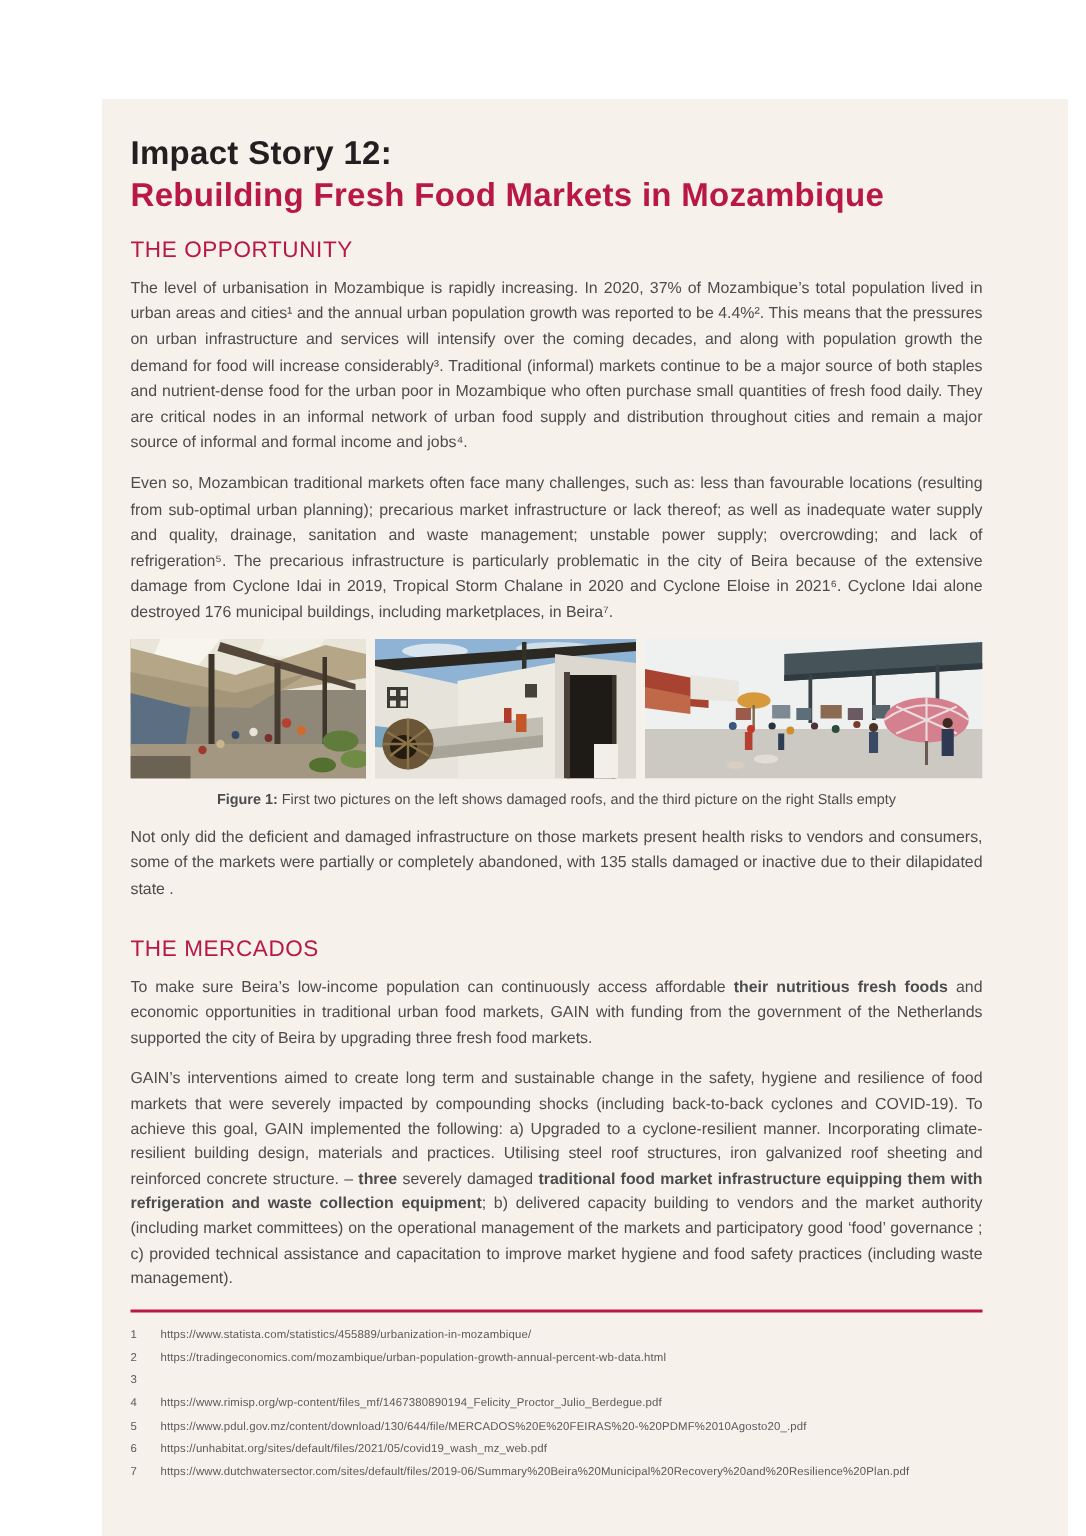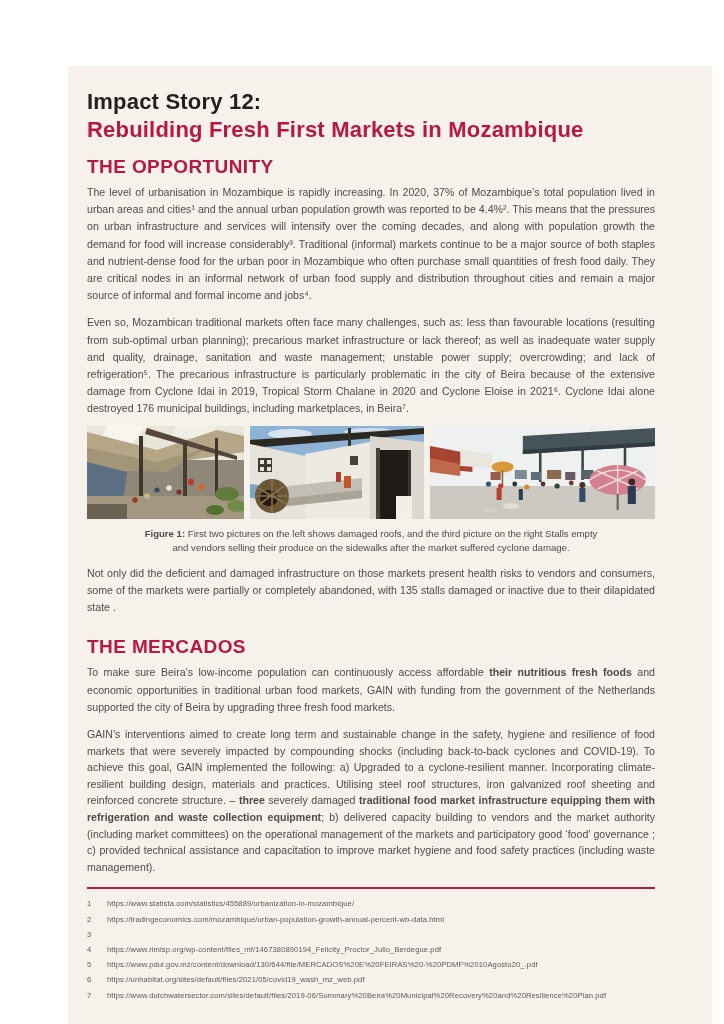--- a/index.html
+++ b/index.html
@@ -6,21 +6,21 @@
   * { box-sizing:border-box; }
   html,body { margin:0; padding:0; }
   body { width:724px; height:1024px; background:#ffffff; font-family:"Liberation Sans", sans-serif; }
   #page { position:relative; width:724px; height:1024px; background:#ffffff; overflow:hidden; }
   .panel { position:absolute; left:68px; top:66px; width:644px; height:958px; background:var(--panel); }
   .content { padding:22px 57px 0 19px; width:644px; }
 
   .title { font-size:22px; font-weight:bold; color:var(--ink); line-height:28px; letter-spacing:0.2px; }
   .title .line2 { color:var(--accent); display:block; }
 
-  h2.section { font-size:19px; font-weight:bold; color:var(--accent); letter-spacing:0.4px; margin:14px 0 8px 0; line-height:18px; }
+  h2.section { font-size:15px; font-weight:normal; color:var(--accent); letter-spacing:0.4px; margin:14px 0 8px 0; line-height:18px; }
   h2.section.solution { margin-top:22px; }
 
   p.body { font-size:10.6px; line-height:17.2px; color:var(--body); text-align:justify; margin:0 0 10px 0; }
   p.body.tight { line-height:16.6px; }
 
   .photos { display:flex; gap:6px; margin:0 0 8px 0; }
   .photos svg { display:block; height:93px; }
   .ph1 { width:157px; } .ph2 { width:174px; } .ph3 { width:225px; }
 
   .caption { font-size:9.6px; line-height:14.6px; color:var(--body); margin:0 0 9px 0; text-align:center; }
@@ -34,21 +34,21 @@
 </style>
 </head>
 <body>
 
 <div id="page">
   <div class="panel">
     <div class="content">
 
       <div class="title">
         <span>Impact Story 12:</span>
-        <span class="line2">Rebuilding Fresh First Markets in Mozambique</span>
+        <span class="line2">Rebuilding Fresh Food Markets in Mozambique</span>
       </div>
 
       <h2 class="section">THE OPPORTUNITY</h2>
 
       <p class="body">The level of urbanisation in Mozambique is rapidly increasing. In 2020, 37% of Mozambique’s total population lived in urban areas and cities¹ and the annual urban population growth was reported to be 4.4%². This means that the pressures on urban infrastructure and services will intensify over the coming decades, and along with population growth the demand for food will increase considerably³. Traditional (informal) markets continue to be a major source of both staples and nutrient-dense food for the urban poor in Mozambique who often purchase small quantities of fresh food daily. They are critical nodes in an informal network of urban food supply and distribution throughout cities and remain a major source of informal and formal income and jobs⁴.</p>
       <p class="body" style="margin-bottom:8px">Even so, Mozambican traditional markets often face many challenges, such as: less than favourable locations (resulting from sub-optimal urban planning); precarious market infrastructure or lack thereof; as well as inadequate water supply and quality, drainage, sanitation and waste management; unstable power supply; overcrowding; and lack of refrigeration⁵. The precarious infrastructure is particularly problematic in the city of Beira because of the extensive damage from Cyclone Idai in 2019, Tropical Storm Chalane in 2020 and Cyclone Eloise in 2021⁶. Cyclone Idai alone destroyed 176 municipal buildings, including marketplaces, in Beira⁷.</p>
 
       <div class="photos">
 
         <svg class="ph1" viewBox="0 0 157 93" preserveAspectRatio="none">
@@ -142,21 +142,21 @@
           <ellipse cx="186" cy="54" rx="28" ry="15" fill="#d4808f"></ellipse>
           <path d="M158,54 Q186,34 214,54 M186,39 L186,69 M166,45 L206,63 M206,45 L166,63" stroke="#eddbde" stroke-width="1.4" fill="none"></path>
           <rect x="185" y="68" width="2" height="16" fill="#6b5a50"></rect>
           <rect x="196" y="60" width="8" height="18" fill="#2d3a52"></rect>
           <circle cx="200" cy="56" r="3.4" fill="#3d2b22"></circle>
           <rect x="148" y="62" width="6" height="14" fill="#384a66"></rect>
           <circle cx="151" cy="59" r="3" fill="#4a3327"></circle>
         </svg>
       </div>
 
-      <p class="caption"><span class="fig-label" style="font-weight: bold;">Figure 1:</span><span> First two pictures on the left shows damaged roofs, and the third picture on the right Stalls empty</span><br><span>and vendors selling their produce on the sidewalks after the market suffered cyclone damage.</span></p>
+      <p class="caption"><span class="fig-label" style="font-weight: bold;">Figure 1:</span><span> First two pictures on the left shows damaged roofs, and the third picture on the right Stalls empty</span><br></p>
 
       <p class="body" style="margin-bottom:0">Not only did the deficient and damaged infrastructure on those markets present health risks to vendors and consumers, some of the markets were partially or completely abandoned, with 135 stalls damaged or inactive due to their dilapidated state .</p>
 
       <h2 class="section solution">THE MERCADOS</h2>
 
       <p class="body"><span>To make sure Beira’s low-income population can continuously access affordable </span><span style="font-weight: bold;">their nutritious fresh foods</span><span> and economic opportunities in traditional urban food markets, GAIN with funding from the government of the Netherlands supported the city of Beira by upgrading three fresh food markets.</span></p>
       <p class="body tight" style="margin-bottom:0"><span>GAIN’s interventions aimed to create long term and sustainable change in the safety, hygiene and resilience of food markets that were severely impacted by compounding shocks (including back-to-back cyclones and COVID-19). To achieve this goal, GAIN implemented the following: a) Upgraded to a cyclone-resilient manner. Incorporating climate-resilient building design, materials and practices. Utilising steel roof structures, iron galvanized roof sheeting and reinforced concrete structure. – </span><span style="font-weight: bold;">three</span><span> severely damaged </span><span style="font-weight: bold;">traditional food market infrastructure equipping them with refrigeration and waste collection equipment</span><span>; b) delivered capacity building to vendors and the market authority (including market committees) on the operational management of the markets and participatory good ‘food’ governance ; c) provided technical assistance and capacitation to improve market hygiene and food safety practices (including waste management).</span></p>
 
       <hr class="rule">
 

